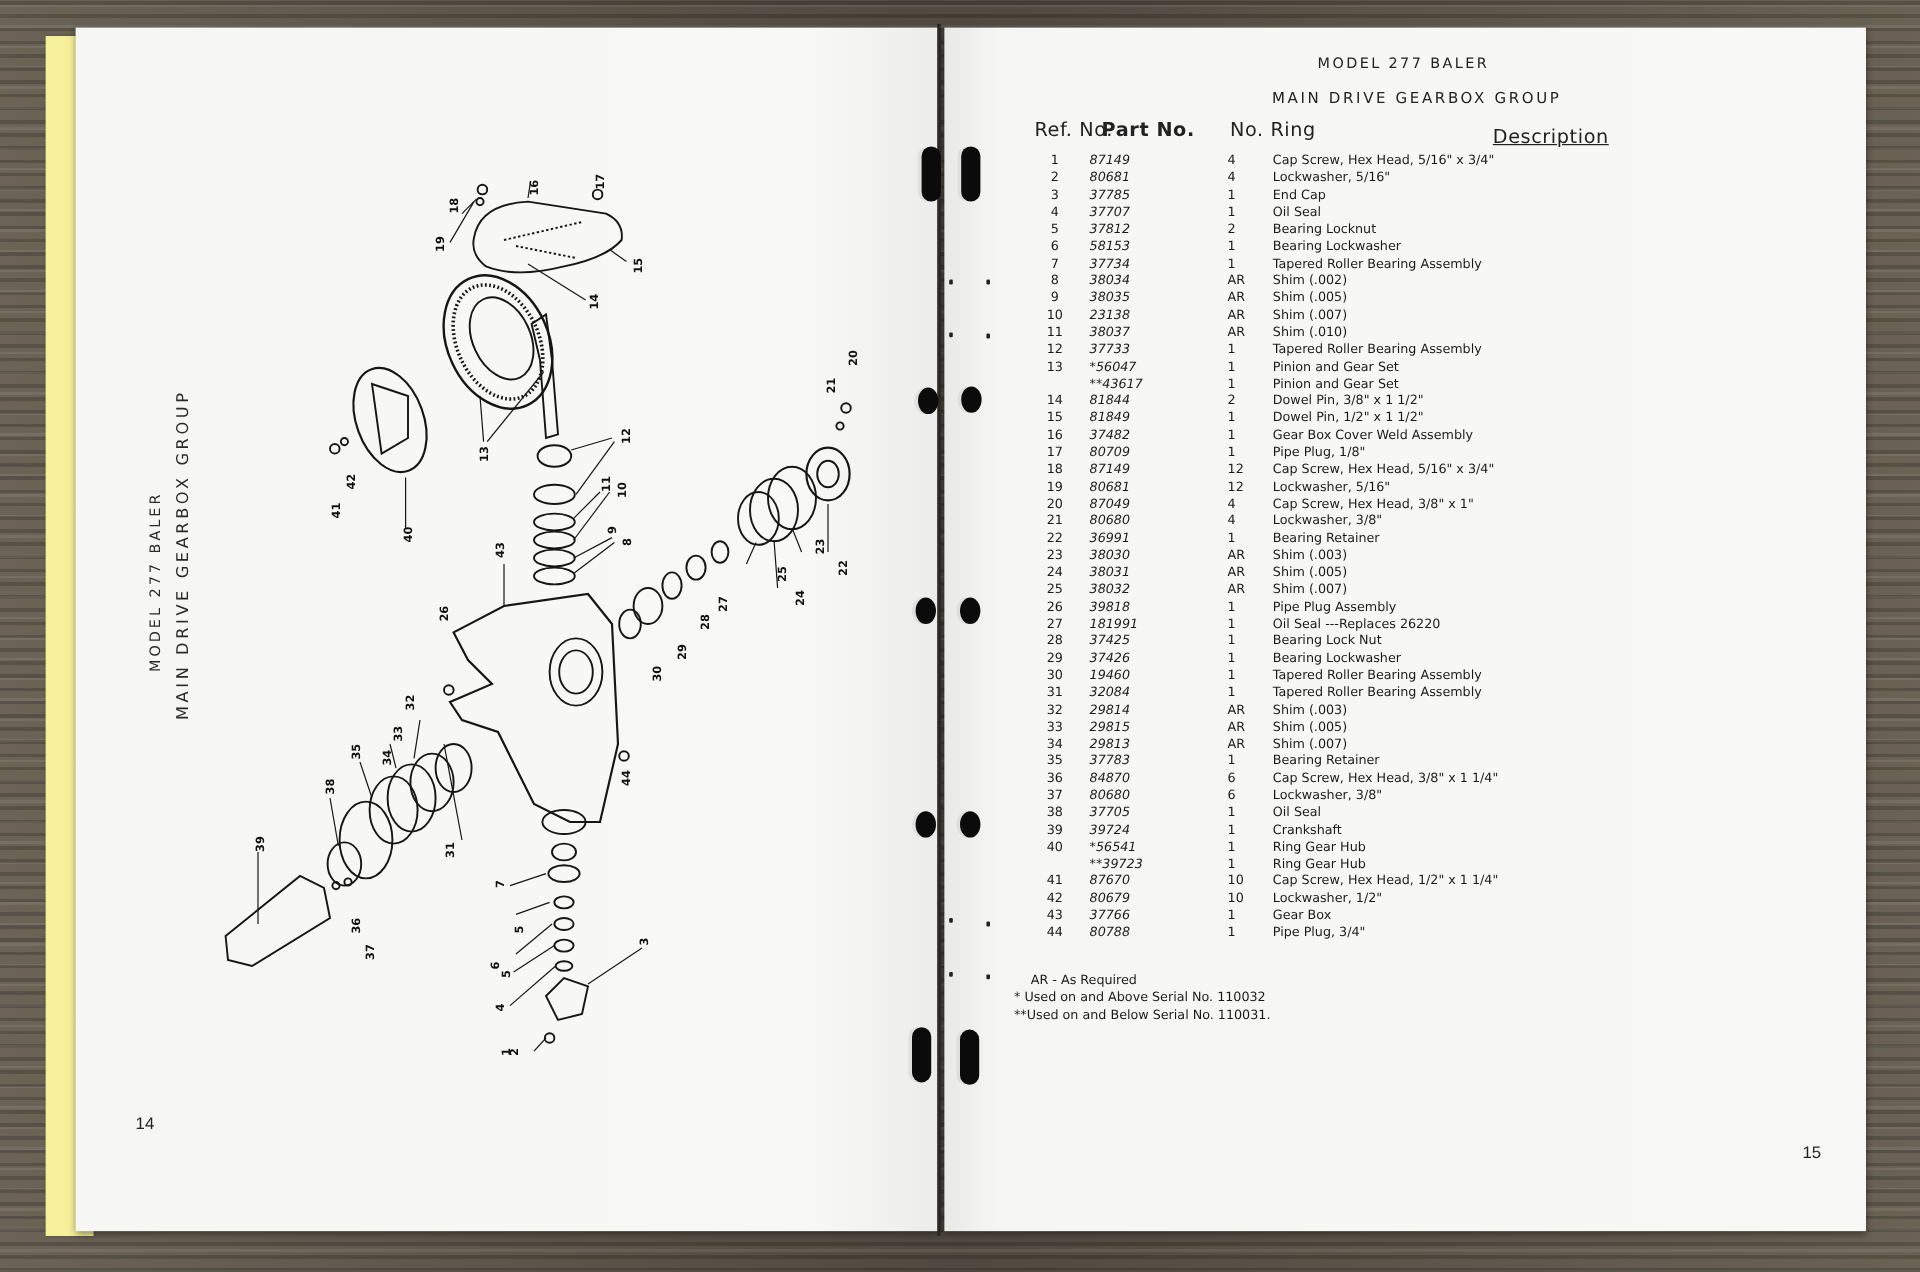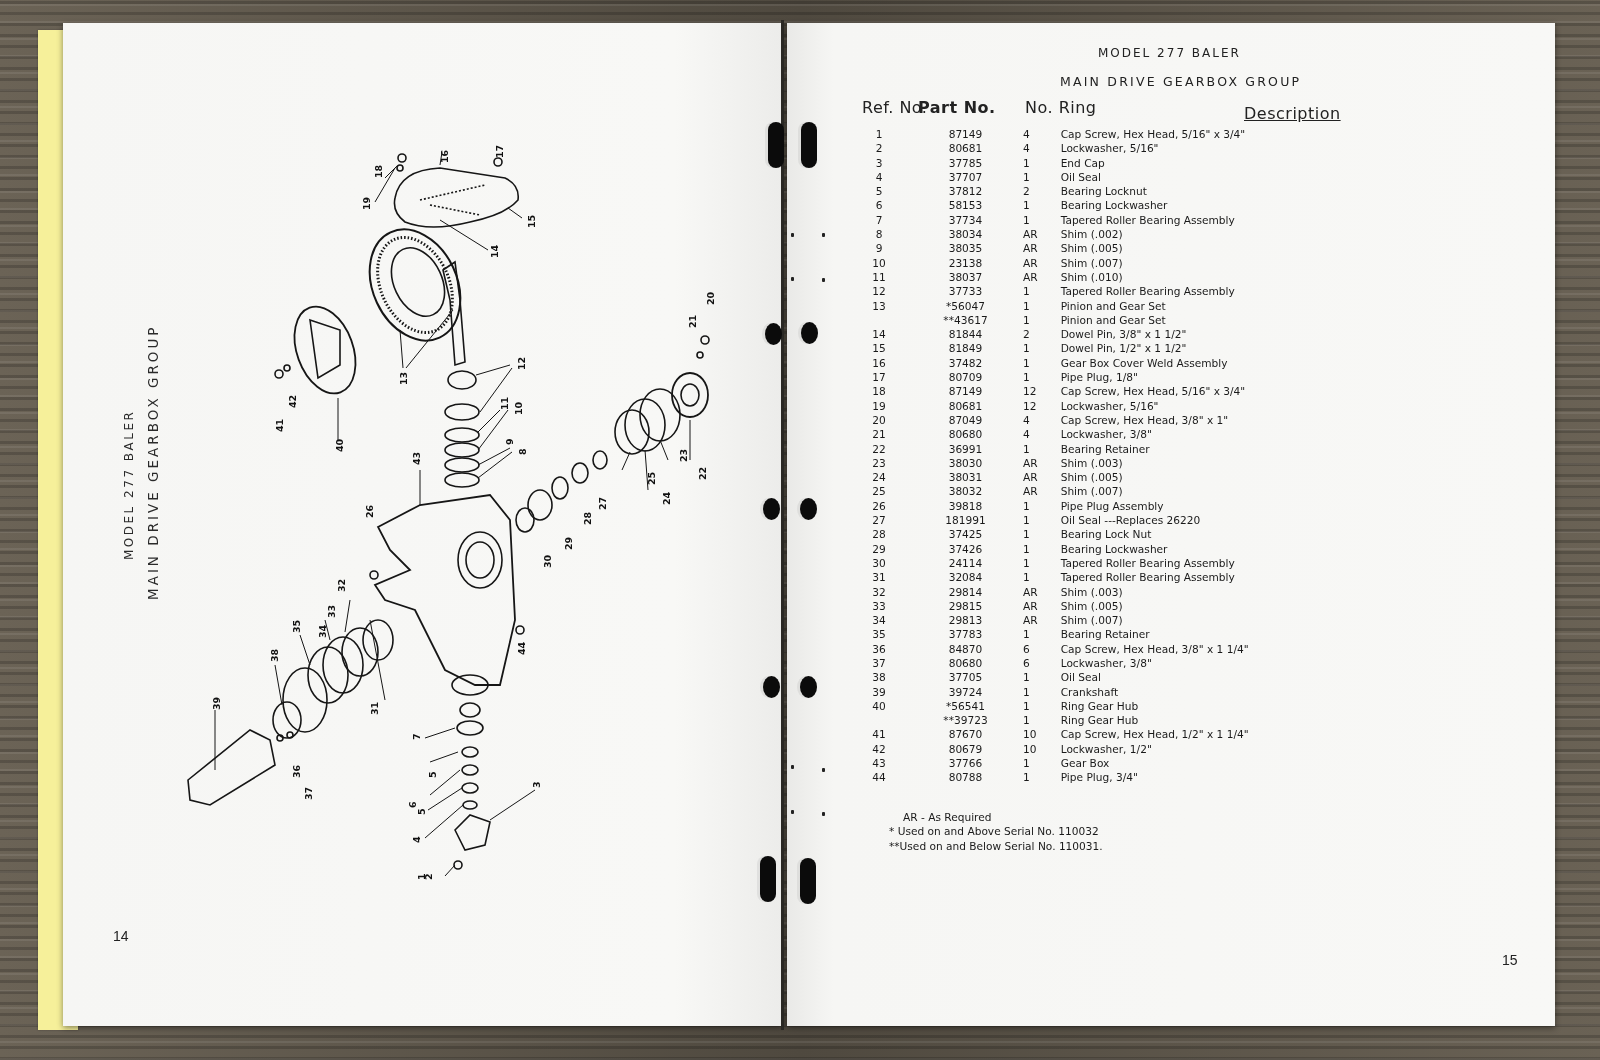--- a/index.html
+++ b/index.html
@@ -29,23 +29,23 @@
 
   .diagram{position:absolute;left:160px;top:120px;width:580px;height:800px;}
   .callout{font-family:"DejaVu Sans", sans-serif;font-size:9.5px;font-weight:bold;fill:#111;}
 
   .hdr1{position:absolute;left:1098px;top:46px;font-size:12px;letter-spacing:2px;color:#222;}
   .hdr2{position:absolute;left:1060px;top:74px;font-size:12.5px;letter-spacing:2.2px;color:#222;}
   .colhead{position:absolute;top:98px;font-size:16px;color:#222;letter-spacing:0.5px;}
   .parts{position:absolute;left:850px;top:127px;width:470px;border-collapse:collapse;font-size:10.6px;color:#1a1a1a;}
   .parts td{padding:0;height:14.3px;line-height:14.3px;white-space:nowrap;}
   .parts td.ref{width:58px;text-align:center;}
-  .parts td.part{width:115px;text-align:center;padding-right:0;}
+  .parts td.part{width:115px;text-align:left;padding-right:0;font-style:italic;}
   .parts td.desc{padding-left:18px;}
-  .notes{position:absolute;left:889px;top:810px;font-size:10.6px;color:#1a1a1a;line-height:14.3px;}
+  .notes{position:absolute;left:845px;top:810px;font-size:10.6px;color:#1a1a1a;line-height:14.3px;}
   .notes div:first-child{padding-left:14px;}
 </style>
 </head>
 <body>
 
 <div class="yellow-sheet"></div>
 
 <div class="page page-left"></div>
 
 <div class="side-title">
@@ -414,21 +414,21 @@
         <td class="desc">Bearing Lock Nut</td>
       </tr>
       <tr>
         <td class="ref">29</td>
         <td class="part">37426</td>
         <td class="used">1</td>
         <td class="desc">Bearing Lockwasher</td>
       </tr>
       <tr>
         <td class="ref">30</td>
-        <td class="part">24114</td>
+        <td class="part">19460</td>
         <td class="used">1</td>
         <td class="desc">Tapered Roller Bearing Assembly</td>
       </tr>
       <tr>
         <td class="ref">31</td>
         <td class="part">32084</td>
         <td class="used">1</td>
         <td class="desc">Tapered Roller Bearing Assembly</td>
       </tr>
       <tr>

